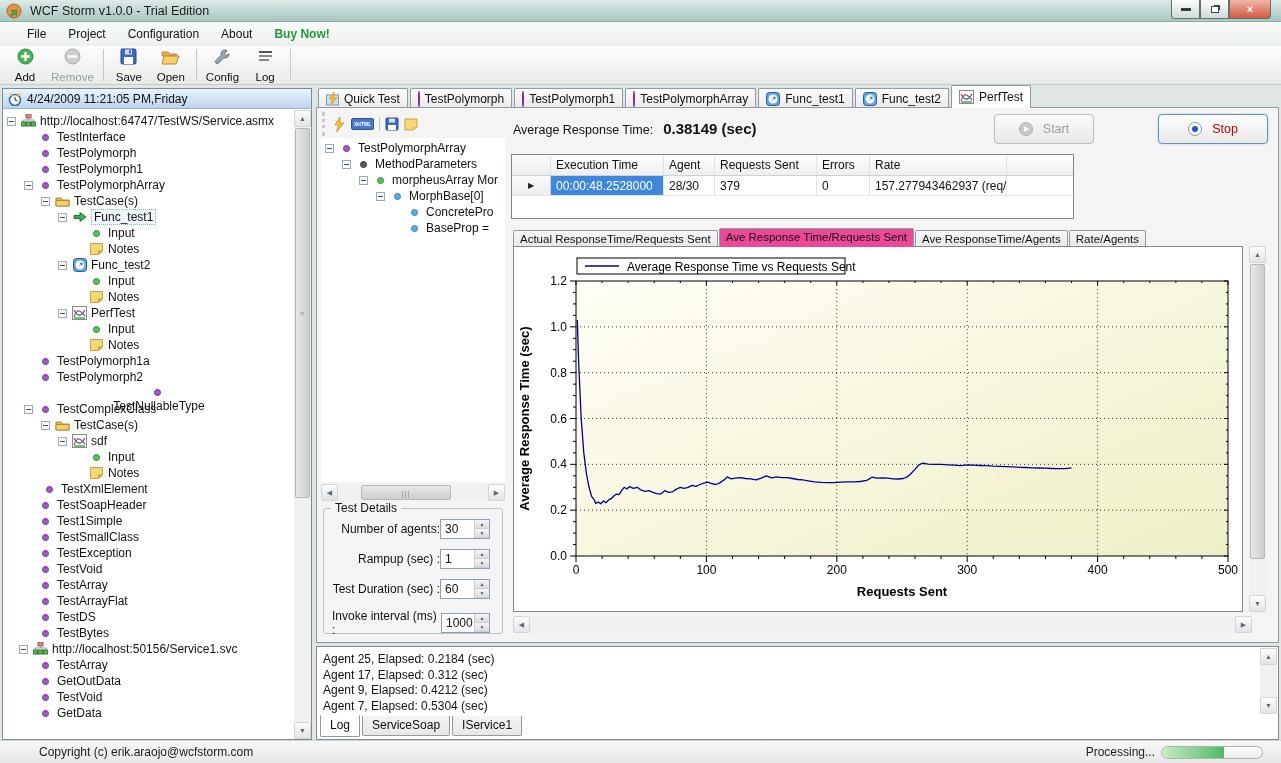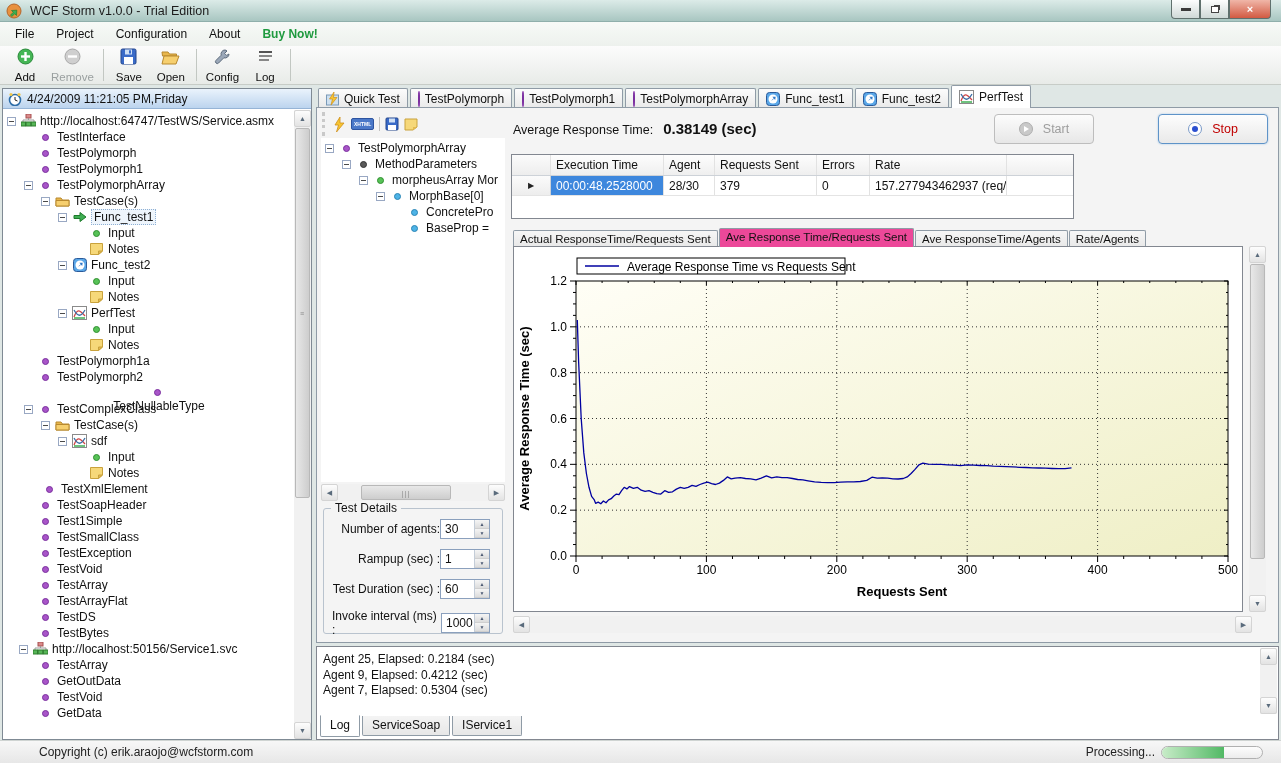--- a/index.html
+++ b/index.html
@@ -15,21 +15,21 @@
   .winbtns { position:absolute; top:0; right:10px; display:flex; }
   .winbtn { width:29px; height:19px; border:1px solid #5f706d; border-top:none;
     background:linear-gradient(#fdfefe,#cfd9d7); display:flex; align-items:center; justify-content:center;
     font-size:11px; color:#333; }
   .winbtn.first { border-radius:0 0 0 4px; }
   .winbtn.close { background:linear-gradient(#f0b6a8,#d25a42); color:#fff; border-radius:0 0 4px 0; width:42px; font-weight:bold; }
   .restore-glyph { width:8px; height:7px; border:1px solid #444; background:#fff; box-shadow:2px -2px 0 -1px #444; }
 
   
   .menubar { position:absolute; left:0; top:22px; right:0; height:24px;
-    background:linear-gradient(#f7faf7,#edf1ed); display:flex; align-items:flex-end; padding-left:4px; }
+    background:linear-gradient(#f7faf7,#edf1ed); display:flex; align-items:flex-end; padding-left:16px; }
   .menu-item { padding:0 11px; line-height:24px; cursor:default; }
   .menu-item.buy { color:#1f9a3f; font-weight:bold; }
 
   
   .toolbar { position:absolute; left:0; top:46px; right:0; height:39px;
     background:linear-gradient(#fcfcfc,#e8ebe8); border-bottom:1px solid #c7ccc7;
     display:flex; align-items:stretch; padding-left:4px; }
   .tbtn { min-width:42px; padding:2px 5px 1px 5px; display:flex; flex-direction:column; align-items:center;
     justify-content:space-between; font-size:11.5px; }
   .tbtn .ic { height:17px; display:flex; align-items:center; }
@@ -941,20 +941,21 @@
     <div class="hscroll chart-hscroll">
       <div class="sb-btn" style="left:0; top:0;">◀</div>
       <div class="sb-btn" style="right:0; top:0;">▶</div>
     </div>
   </div>
 </div>
 
 <div class="logpanel">
   <div class="loglines" id="loglines">
       <div>Agent 25, Elapsed: 0.2184 (sec)</div>
+      <div>Agent 17, Elapsed: 0.312 (sec)</div>
       <div>Agent 9, Elapsed: 0.4212 (sec)</div>
       <div>Agent 7, Elapsed: 0.5304 (sec)</div>
     </div>
   <div class="vscroll log-vscroll" style="width:17px;">
     <div class="sb-btn" style="top:0; left:0;">▲</div>
     <div class="sb-btn" style="bottom:0; left:0;">▼</div>
   </div>
   <div class="btabs" id="btabs">
       <div class="btab active">Log</div>
       <div class="btab">ServiceSoap</div>

